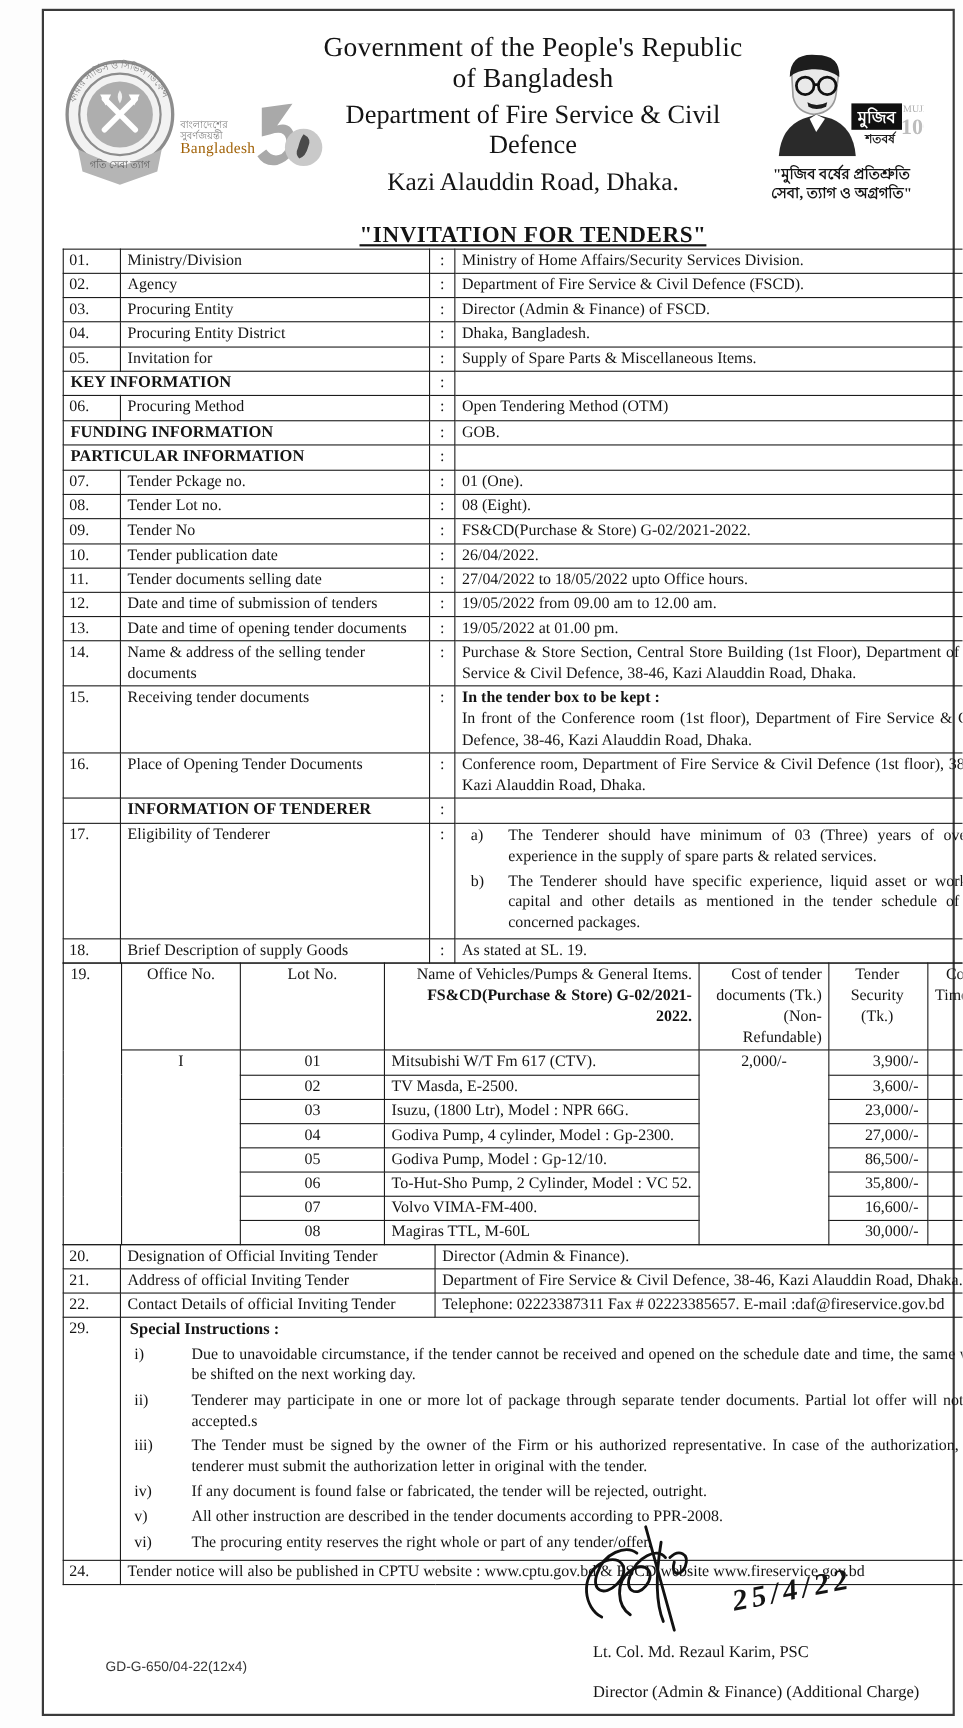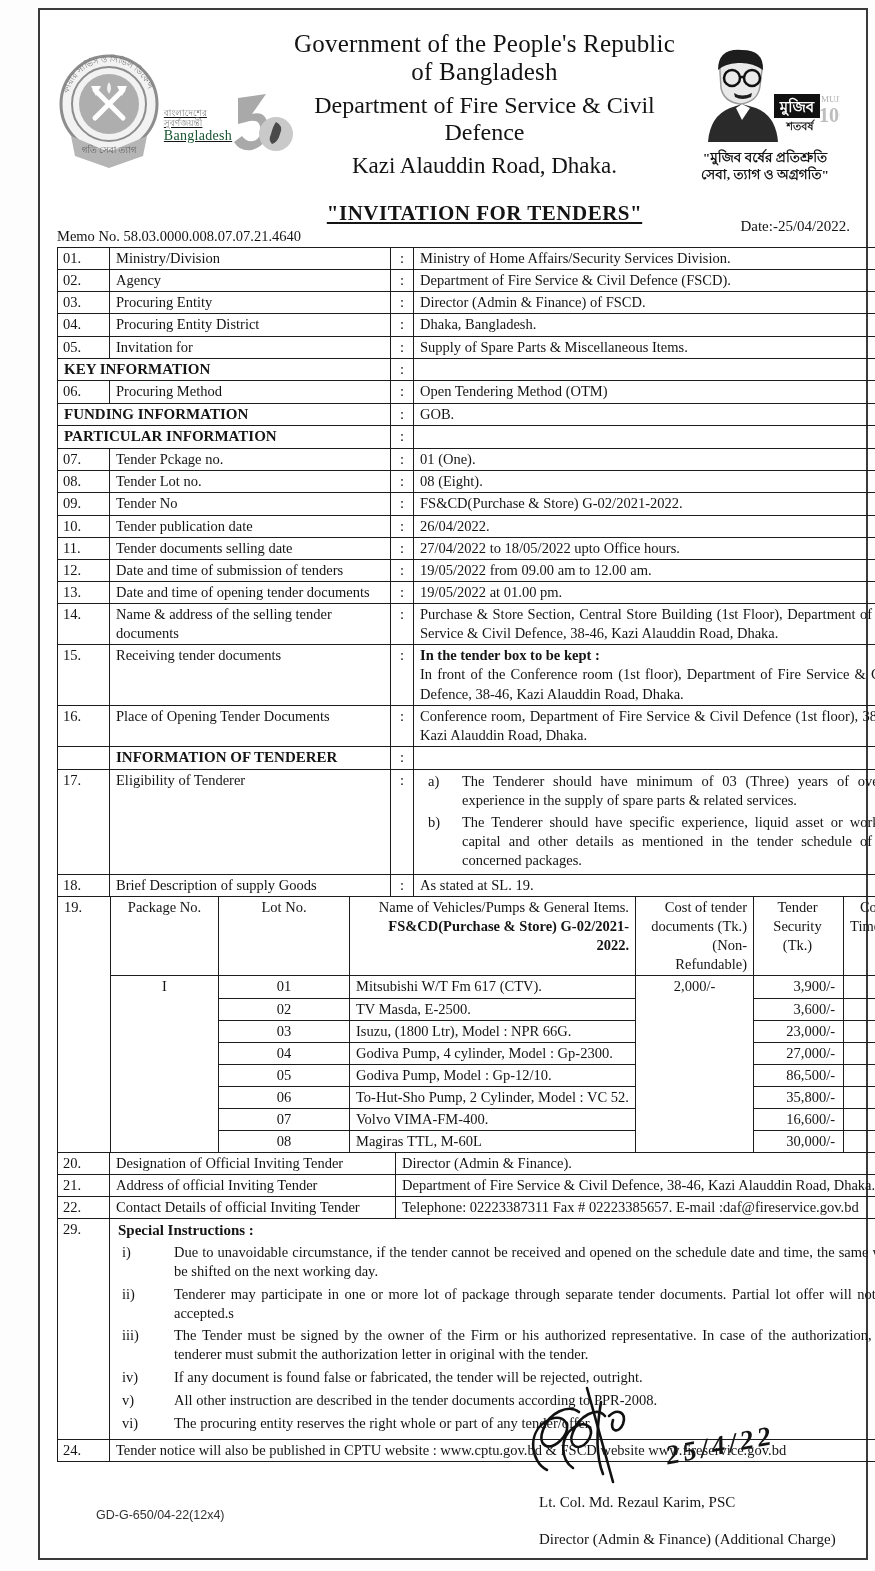--- a/index.html
+++ b/index.html
@@ -17,21 +17,21 @@
   .crest-wrap{width:112px;flex:0 0 112px;padding-top:28px;}
   .logo50-wrap{width:120px;flex:0 0 120px;padding-top:70px;display:flex;flex-direction:column;align-items:center;}
   .titles{flex:1;text-align:center;padding-top:6px;}
   .t1{font-size:25px;letter-spacing:.2px;}
   .t2{font-size:24px;margin-top:6px;}
   .t3{font-size:23px;margin-top:7px;}
   .invitation{font-size:21px;font-weight:bold;text-decoration:underline;margin-top:22px;letter-spacing:.5px;}
   .mujib-wrap{width:170px;flex:0 0 170px;padding-top:22px;text-align:center;}
   .mujib-quote{font-size:13.5px;font-weight:bold;line-height:1.25;margin-top:4px;}
   .logo50-bn{font-size:9px;line-height:1.15;color:#7d7d7d;text-align:left;}
-  .logo50-en{font-size:14px;color:#14532d;letter-spacing:.3px;}
+  .logo50-en{font-size:14px;color:#a16207;letter-spacing:.3px;}
   .memo-row{display:flex;justify-content:space-between;align-items:flex-end;margin-top:2px;}
   .memo{font-size:14.5px;padding-bottom:2px;}
   .datetext{font-size:15px;transform:translateY(-12px);}
   
   table{border-collapse:collapse;width:810px;table-layout:fixed;}
   td{border:1.5px solid #1c1c1c;padding:1px 6px;font-size:14.5px;line-height:1.32;vertical-align:top;overflow:hidden;}
   #tableB,#tableC{margin-top:-1.5px;}
   .sl{width:40px;text-align:left;padding-left:5px;}
   .labelc{width:268px;}
   .colonc{width:22px;text-align:center;padding:1px 0;}
@@ -97,21 +97,21 @@
           <polygon points="34,34 44,34 39,44"></polygon>
           <polygon points="60,34 70,34 65,44"></polygon>
         </g>
         <path d="M52,30 q4,6 0,12 q-4,-6 0,-12" fill="#f0f0f0"></path>
         <path d="M14,84 L52,100 L90,84 L86,104 L52,116 L18,104 Z" fill="#b5b5b5"></path>
         <text x="52" y="101" text-anchor="middle" font-size="9" fill="#555">গতি সেবা ত্যাগ</text>
       </svg>
     </div>
 
     <div class="logo50-wrap">
-      <div style="display:flex;align-items:center;text-decoration:underline;">
+      <div style="display:flex;align-items:center;">
         <div>
           <div class="logo50-bn">বাংলাদেশের</div>
           <div class="logo50-bn">সুবর্ণজয়ন্তী</div>
           <div class="logo50-en">Bangladesh</div>
         </div>
         <svg width="62" height="64" viewBox="0 0 62 64">
           <path d="M6,4 L34,0 L20,20 Q34,16 36,32 Q38,50 20,56 Q8,58 2,48 L10,42 Q16,50 24,46 Q30,42 28,32 Q26,24 14,28 L6,30 Z" fill="#a9a9a9"></path>
           <circle cx="44" cy="40" r="17" fill="#c9c9c9"></circle>
           <path d="M44,28 q8,4 4,12 q-2,8 -8,10 q-4,-4 -1,-10 q2,-8 5,-12" fill="#4a4a4a"></path>
         </svg>
@@ -141,24 +141,20 @@
         <text x="131" y="56" font-size="9" fill="#b0b0b0">MUJIB</text>
         <text x="129" y="76" font-size="20" font-weight="bold" fill="#bdbdbd">100</text>
       </svg>
       <div class="mujib-quote">
         <div>"মুজিব বর্ষের প্রতিশ্রুতি</div>
         <div>সেবা, ত্যাগ ও অগ্রগতি"</div>
       </div>
     </div>
   </div>
 
-  <div class="memo-row">
-    <span class="memo">Memo No. 58.03.0000.008.07.07.21.4640</span>
-    <span class="datetext">Date:-25/04/2022.</span>
-  </div>
 
   <table id="tableA">
       <tbody>
         <tr>
           <td class="sl">01.</td>
           <td class="labelc">Ministry/Division</td>
           <td class="colonc">:</td>
           <td class="valuec">Ministry of Home Affairs/Security Services Division.</td>
         </tr>
         <tr>
@@ -295,21 +291,21 @@
           <td class="labelc">Brief Description of supply Goods</td>
           <td class="colonc">:</td>
           <td class="valuec">As stated at SL. 19.</td>
         </tr>
       </tbody>
     </table>
   <table id="tableB">
       <tbody>
         <tr>
           <td class="bsl vtop" rowspan="9">19.</td>
-          <td class="bpkg bh" style="text-align: center;">Package No.</td>
+          <td class="bpkg bh" style="text-align: center;">Office No.</td>
           <td class="blot bh" style="text-align: center;">Lot No.</td>
           <td class="bname bh" style="text-align: right;">
             <div>Name of Vehicles/Pumps &amp; General Items.</div>
             <div class="bold">FS&amp;CD(Purchase &amp; Store) G-02/2021-2022.</div>
           </td>
           <td class="bcost bh" style="text-align: right;">Cost of tender documents (Tk.) (Non-Refundable)</td>
           <td class="bsec bh" style="text-align: center;">Tender Security (Tk.)</td>
           <td class="bcomp bh" style="text-align: center;">Completion of Time (Maximum)</td>
         </tr>
         <tr>

